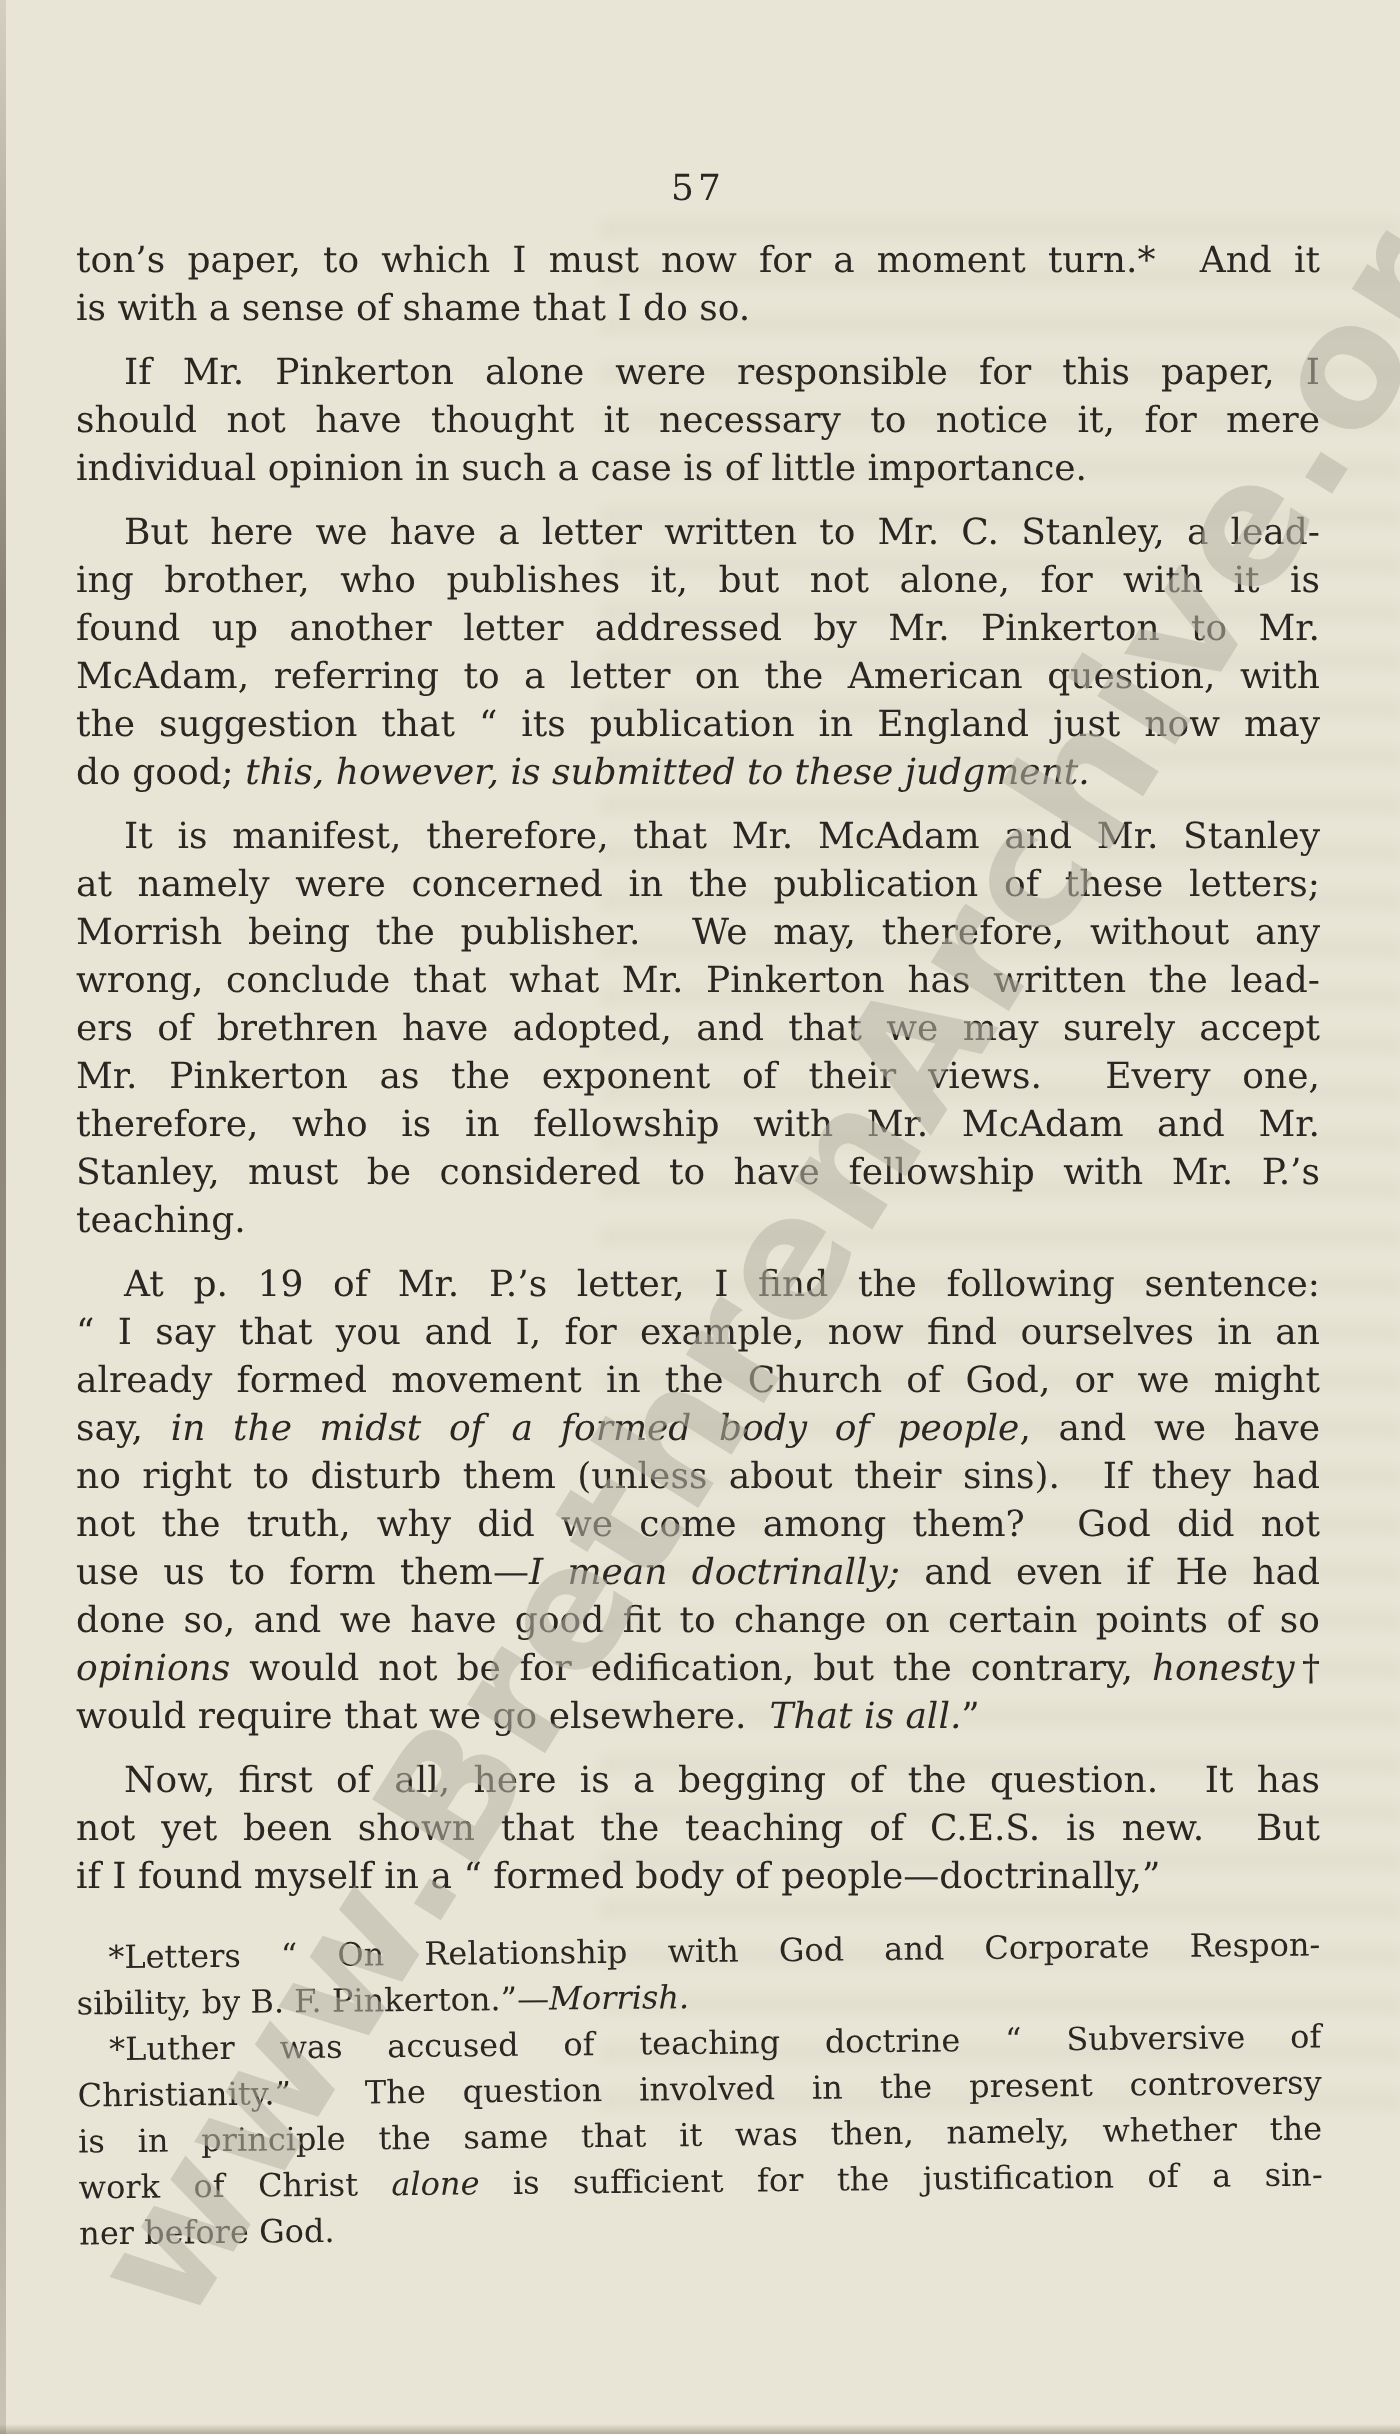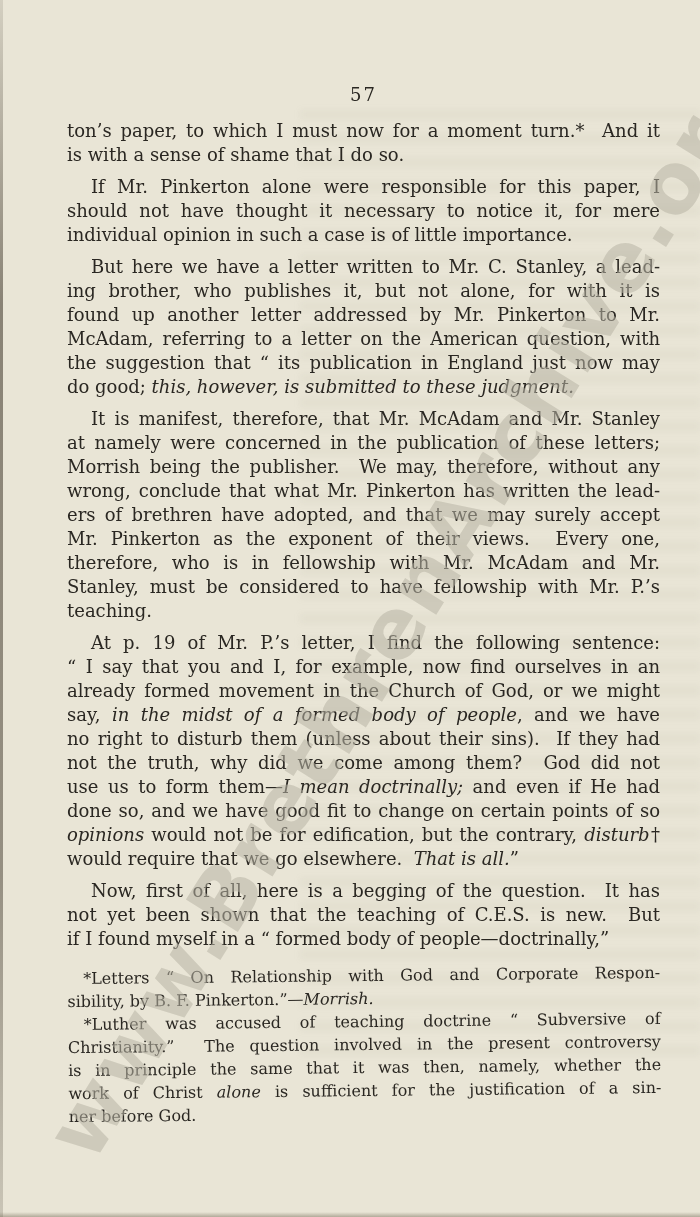--- a/index.html
+++ b/index.html
@@ -93,21 +93,21 @@
     z-index: 4;
   }
   .edge-bottom {
     position: absolute;
     left: 0; bottom: 0;
     width: 100%; height: 5px;
     background: linear-gradient(to top, rgba(110,100,80,0.45), rgba(110,100,80,0));
     z-index: 4;
   }
 
-  .text-layer { position: relative; z-index: 2; margin-left: 29px; }
+  .text-layer { position: relative; z-index: 2; }
 </style>
 </head>
 <body>
 
 <div id="page">
   <div class="showthrough"></div>
   <div class="watermark">www.BrethrenArchive.org</div>
   <div class="page-inner text-layer">
     <div id="page-number">57</div>
     <div>
@@ -141,21 +141,21 @@
         </div>
         <div class="paragraph">
           <div class="line indent">At p. 19 of Mr. P.’s letter, I find the following sentence:</div>
           <div class="line">“ I say that you and I, for example, now find ourselves in an</div>
           <div class="line">already formed movement in the Church of God, or we might</div>
           <div class="line">say, <i>in the midst of a formed body of people</i>, and we have</div>
           <div class="line">no right to disturb them (unless about their sins).&nbsp; If they had</div>
           <div class="line">not the truth, why did we come among them?&nbsp; God did not</div>
           <div class="line">use us to form them—<i>I mean doctrinally;</i> and even if He had</div>
           <div class="line">done so, and we have good fit to change on certain points of so</div>
-          <div class="line"><i>opinions</i> would not be for edification, but the contrary, <i>disturb</i>†</div>
+          <div class="line"><i>opinions</i> would not be for edification, but the contrary, <i>honesty</i>†</div>
           <div class="line last">would require that we go elsewhere.&nbsp; <i>That is all.</i>”</div>
         </div>
         <div class="paragraph">
           <div class="line indent">Now, first of all, here is a begging of the question.&nbsp; It has</div>
           <div class="line">not yet been shown that the teaching of C.E.S. is new.&nbsp; But</div>
           <div class="line last">if I found myself in a “ formed body of people—doctrinally,”</div>
         </div>
       </div>
     <div class="footnotes">
         <div class="footnote">

